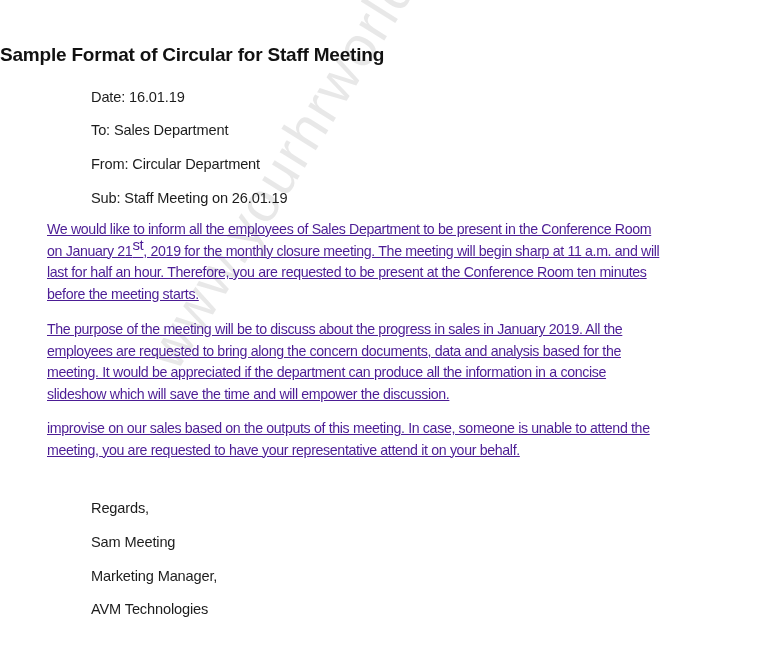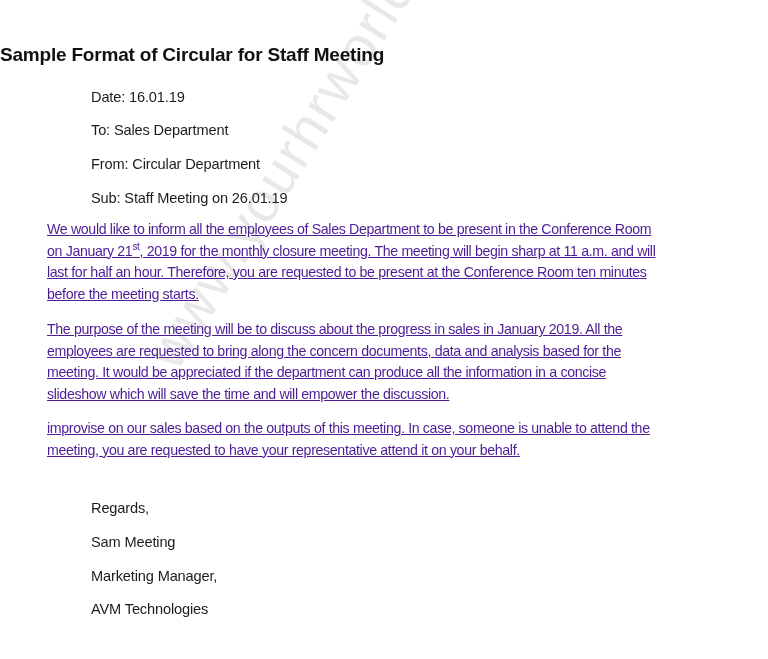--- a/index.html
+++ b/index.html
@@ -44,21 +44,21 @@
       position: absolute;
       left: 47px;
       width: 700px;
       font-size: 14.2px;
       line-height: 21.5px;
       color: #4c1d95;
       letter-spacing: -0.35px;
       text-decoration: underline;
     }
     .para span.l { display: block; white-space: nowrap; }
-    sup { font-size: 10px; line-height: 0; margin-top: 14px; }
+    sup { font-size: 15px; line-height: 0; margin-top: 14px; }
     .watermark {
       position: absolute;
       left: 160px;
       top: 330px;
       font-size: 56px;
       font-family: "Liberation Sans", sans-serif;
       color: rgba(150,150,150,0.22);
       transform: rotate(-58deg);
       transform-origin: left center;
       white-space: nowrap;

